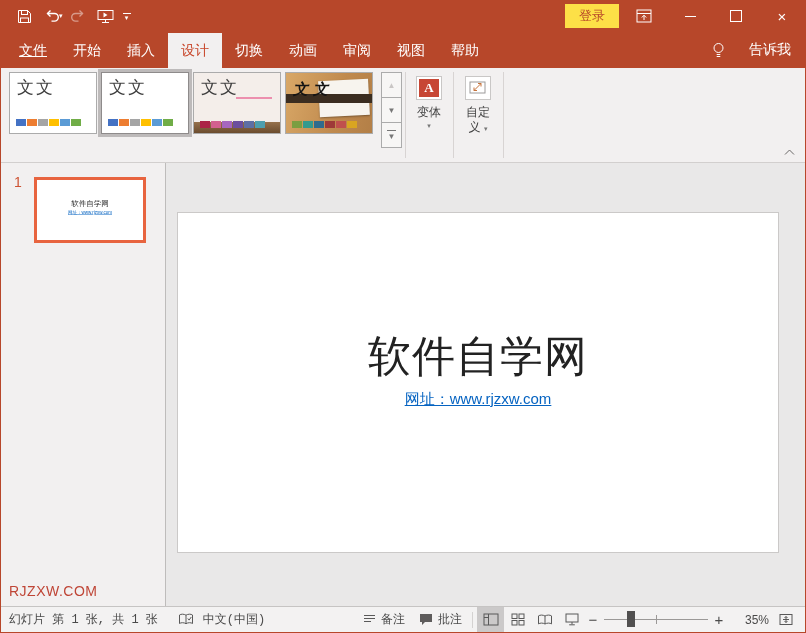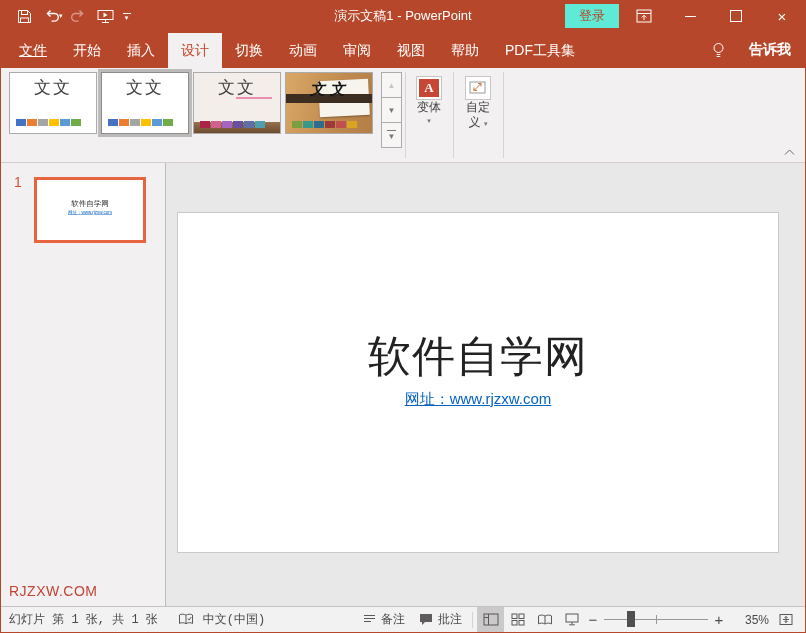--- a/index.html
+++ b/index.html
@@ -12,40 +12,40 @@
   .titlebar{height:32px;background:#B7472A;position:relative;display:flex;align-items:center;color:#fff;}
   .qat{display:flex;align-items:center;padding-left:10px;}
   .qbtn{width:27px;height:26px;display:flex;align-items:center;justify-content:center;}
   .qbtn.dim{opacity:.45;}
   .qcaret{font-size:7px;margin-left:-6px;margin-right:2px;}
   .qmore{display:flex;flex-direction:column;align-items:center;margin-left:4px;}
   .qmore .bar{width:8px;border-top:1px solid #fff;margin-bottom:1px;}
   .qmore .car{font-size:7px;line-height:5px;}
   .win-title{position:absolute;left:0;right:0;text-align:center;font-size:13px;pointer-events:none;}
   .tb-right{position:absolute;right:0;top:0;height:32px;display:flex;align-items:center;}
-  .signin{background:#5eead4;color:#B7472A;font-size:13px;padding:3px 14px;margin-right:2px;cursor:pointer;}
+  .signin{background:#fde047;color:#B7472A;font-size:13px;padding:3px 14px;margin-right:2px;cursor:pointer;}
   .tb-icon{width:46px;height:32px;display:flex;align-items:center;justify-content:center;font-size:15px;}
   .maxbox{width:10px;height:10px;border:1px solid #fff;}
   .minbar{width:11px;border-top:1px solid #fff;}
 
   
   .tabrow{height:36px;background:#B7472A;display:flex;align-items:stretch;color:#fff;font-size:14px;}
   .tab{display:flex;align-items:center;padding:0 13px;margin-top:1px;cursor:pointer;}
   .tab:first-child{margin-left:5px;text-decoration:underline;}
   .tab.active{background:#F2F0F0;color:#C8472B;}
   .tab-extras{margin-left:auto;display:flex;align-items:center;}
-  .tab-extra{display:flex;align-items:center;gap:24px;padding:0 14px;cursor:pointer;font-weight:bold;}
+  .tab-extra{display:flex;align-items:center;gap:24px;padding:0 14px;cursor:pointer;}
 
   
   .ribbon{height:94px;background:#F2F0F0;border-bottom:1px solid #D2CFCE;position:relative;}
   .gallery{position:absolute;left:8px;top:4px;display:flex;gap:4px;}
   .thumb{width:88px;height:62px;background:#fff;border:1px solid #ABABAB;position:relative;
          overflow:hidden;box-sizing:border-box;cursor:pointer;}
   .thumb.selected{outline:3px solid #BDBABA;border-color:#8E8B8B;}
-  .ttext{position:absolute;left:7px;top:3px;font-size:17px;font-weight:300;color:#3F3F3F;letter-spacing:2px;margin-left:17px;}
+  .ttext{position:absolute;left:7px;top:3px;font-size:17px;font-weight:300;color:#3F3F3F;letter-spacing:2px;}
   .swatches{position:absolute;left:6px;bottom:7px;display:flex;gap:1px;}
   .swatches div{width:10px;height:7px;}
   .thumb.t3{background:#F4EEEA;}
   .t3 .pline{position:absolute;left:42px;right:8px;top:24px;height:2px;background:#EC8FAE;}
   .t3 .strip{position:absolute;left:0;right:0;bottom:0;height:11px;background:linear-gradient(#96714C,#6B4C2E);}
   .t3 .swatches{bottom:5px;}
   .thumb.t4{background:linear-gradient(105deg,#D9A867 0%,#C08A4E 60%,#B37F47 100%);}
   .t4 .paper{position:absolute;right:3px;top:7px;width:50px;height:36px;background:#F7F4EE;
              transform:rotate(-3deg);box-shadow:0 1px 2px rgba(0,0,0,.35);}
   .t4 .band{position:absolute;left:0;right:0;top:21px;height:9px;background:#3B2D20;z-index:1;}
@@ -60,21 +60,21 @@
   .gal-btn.dim{color:#C9C6C5;}
   .gal-btn .bar{width:9px;border-top:1px solid #777;margin-bottom:1px;}
   .group-label{position:absolute;left:0;width:404px;bottom:4px;text-align:center;font-size:12px;color:#605D5C;}
   .gsep{position:absolute;top:4px;bottom:4px;width:1px;background:#D8D4D3;}
   .group-btn{position:absolute;top:0;height:94px;display:flex;flex-direction:column;align-items:center;
              padding-top:8px;box-sizing:border-box;cursor:pointer;}
   .gb-icon{width:26px;height:24px;background:#fff;border:1px solid #C9C7C6;display:flex;
            align-items:center;justify-content:center;box-sizing:border-box;}
   .a-red{width:20px;height:18px;background:#C74634;color:#fff;font-weight:bold;font-size:13px;
          display:flex;align-items:center;justify-content:center;font-family:"Liberation Serif",serif;}
-  .gb-label{font-size:12px;color:#444;line-height:15px;text-align:center;}
+  .gb-label{font-size:12px;color:#444;margin-top:5px;line-height:15px;text-align:center;}
   .gb-caret{font-size:7px;color:#777;margin-top:2px;}
   .cust-label{width:34px;}
   .collapse{position:absolute;right:10px;bottom:6px;cursor:pointer;}
 
   
   .main{position:absolute;top:163px;left:0;right:0;bottom:26px;display:flex;}
   .slide-panel{width:165px;background:#F2F0F0;border-right:1px solid #BEBCBB;position:relative;
                box-sizing:border-box;flex:none;}
   .slide-num{position:absolute;left:13px;top:11px;font-size:14px;color:#CE5333;}
   .thumb-sel{position:absolute;left:33px;top:14px;width:112px;height:66px;border:3px solid #E8643F;
@@ -146,21 +146,20 @@
             <path d="M6.5 3.5 v5 l4-2.5 z" fill="#fff"></path>
             <path d="M8.5 10.5 v2.5" stroke="#fff"></path>
             <path d="M5 13.5 h7" stroke="#fff"></path>
           </svg>
       </div>
       <div class="qmore">
         <div class="bar"></div>
           <div class="car">▾</div>
       </div>
     </div>
-    <div class="win-title">演示文稿1 - PowerPoint</div>
     <div class="tb-right">
       <button class="signin" style="border:none;font-family:inherit;">登录</button>
       <div class="tb-icon">
         <svg width="16" height="14" viewBox="0 0 16 14">
             <rect x="1" y="1" width="14" height="12" fill="none" stroke="#fff"></rect>
             <path d="M1 4.5 h14" stroke="#fff"></path>
             <path d="M8 11 v-4.5 M5.8 8.5 L8 6.2 L10.2 8.5" stroke="#fff" fill="none"></path>
           </svg>
       </div>
       <div class="tb-icon">
@@ -176,21 +175,20 @@
   <div class="tabrow">
     <div class="tab">文件</div>
     <div class="tab">开始</div>
     <div class="tab">插入</div>
     <div class="tab active">设计</div>
     <div class="tab">切换</div>
     <div class="tab">动画</div>
     <div class="tab">审阅</div>
     <div class="tab">视图</div>
     <div class="tab">帮助</div>
-    <div class="tab">PDF工具集</div>
     <div class="tab-extras">
       <div class="tab-extra">
         <span>
           <svg width="13" height="16" viewBox="0 0 13 16">
               <circle cx="6.5" cy="6" r="4.5" fill="none" stroke="#fff"></circle>
               <path d="M4.7 12.5 h3.6 M4.7 14.5 h3.6" stroke="#fff"></path>
             </svg>
         </span>
         <span>告诉我</span>
       </div>

